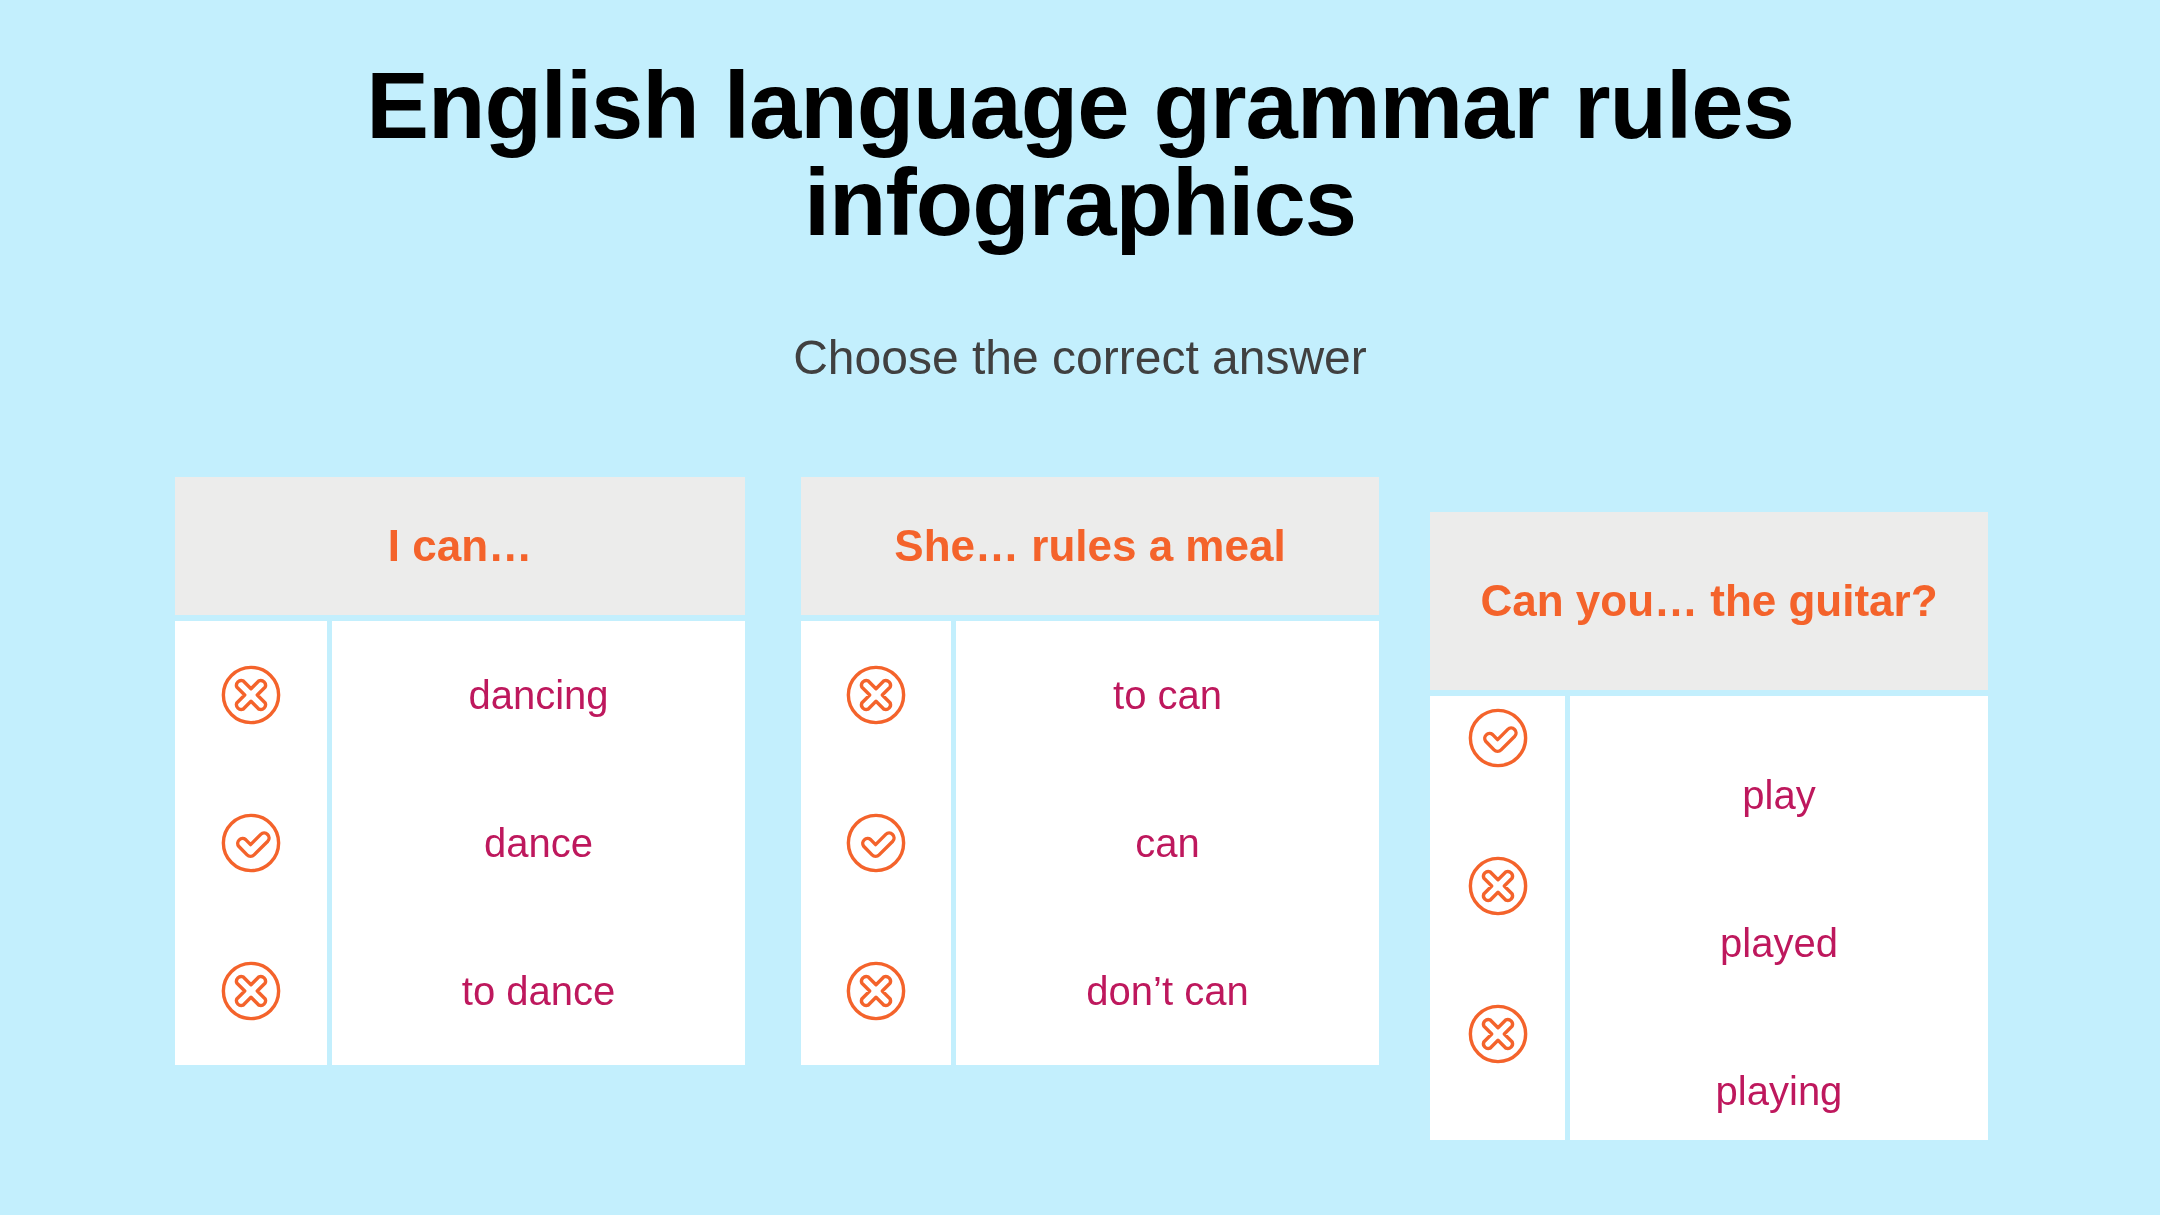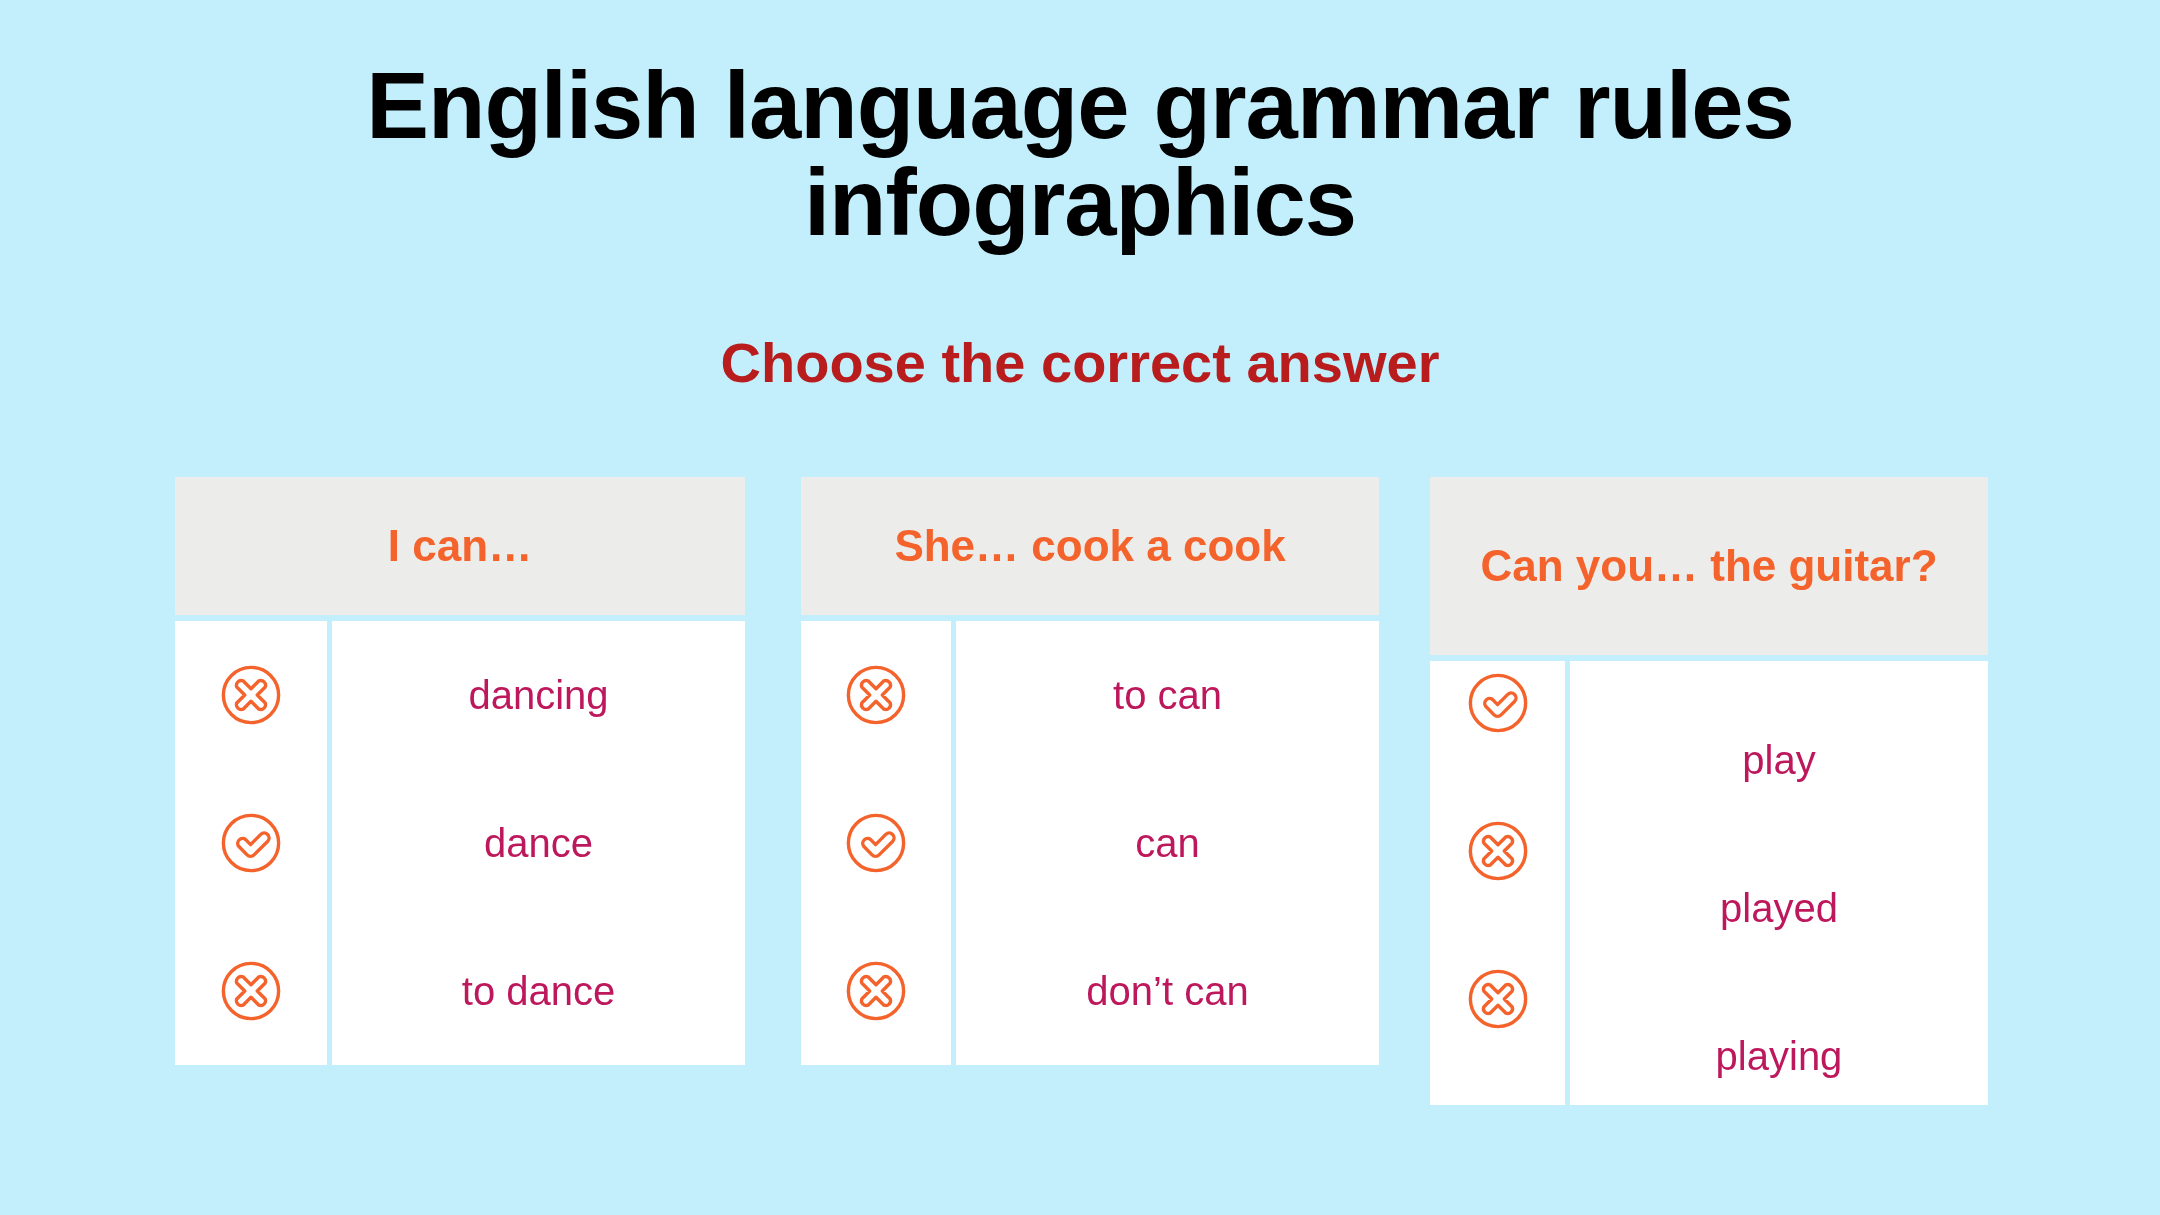--- a/index.html
+++ b/index.html
@@ -35,23 +35,23 @@
     color: #000000;
     letter-spacing: -1px;
   }
 
   .subtitle {
     position: absolute;
     left: 180px;
     top: 330px;
     width: 1800px;
     text-align: center;
-    font-size: 56px;
-    font-weight: bold;
-    color: #b91c1c;
+    font-size: 48px;
+    font-weight: normal;
+    color: #404040;
   }
 
   
   .cards {
     position: absolute;
     left: 0;
     top: 0;
     width: 2160px;
     height: 1215px;
   }
@@ -119,21 +119,21 @@
 
   
   #card-2 { left: 801px; width: 578px; }
   #card-2 .card-header { width: 578px; height: 138px; }
   #card-2 .card-body { width: 578px; margin-top: 6px; }
   #card-2 .row { height: 148px; }
   #card-2 .cell-icon { width: 150px; }
 
   
   #card-3 { left: 1430px; width: 558px; }
-  #card-3 .card-header { width: 558px; height: 178px; }
+  #card-3 .card-header { width: 558px; height: 178px; margin-top: 35px; }
   #card-3 .card-body { width: 558px; margin-top: 6px; }
   #card-3 .row { height: 148px; }
   #card-3 .cell-icon {
     width: 135px;
     align-items: flex-start;
     padding-top: 8px;
   }
   #card-3 .cell-text { font-size: 40px; align-items: flex-end; padding-bottom: 26px; }
 
   
@@ -191,21 +191,21 @@
               </svg>
             </span>
           </div>
           <div class="cell-text">to dance</div>
         </div>
 
       </div>
     </div>
 
     <div class="card" id="card-2">
-      <div class="card-header">She… cook a cook</div>
+      <div class="card-header">She… rules a meal</div>
       <div class="card-body">
 
         <div class="row">
           <div class="cell-icon">
             <span class="icon">
               <svg viewBox="0 0 64 64" fill="none" stroke="#f4632b" stroke-width="3.2" stroke-linecap="round" stroke-linejoin="round">
                 <circle cx="32" cy="32" r="26"></circle>
                 <path d="M24.5 22.8 L32 30.3 L39.5 22.8 A4.6 4.6 0 0 1 45.4 28.7 L37.9 36.2 L45.4 43.7 A4.6 4.6 0 0 1 39.5 49.6 L32 42.1 L24.5 49.6 A4.6 4.6 0 0 1 18.6 43.7 L26.1 36.2 L18.6 28.7 A4.6 4.6 0 0 1 24.5 22.8 Z" transform="translate(0,-4.2)"></path>
               </svg>
             </span>

